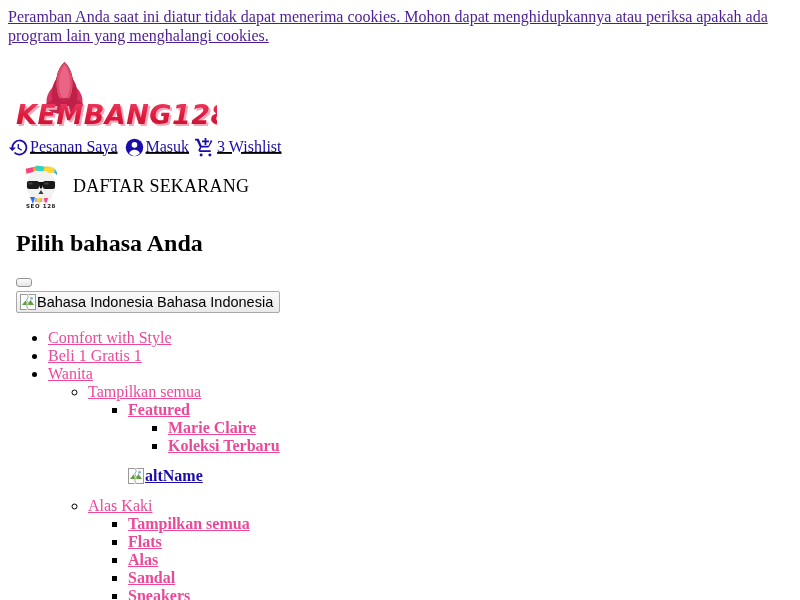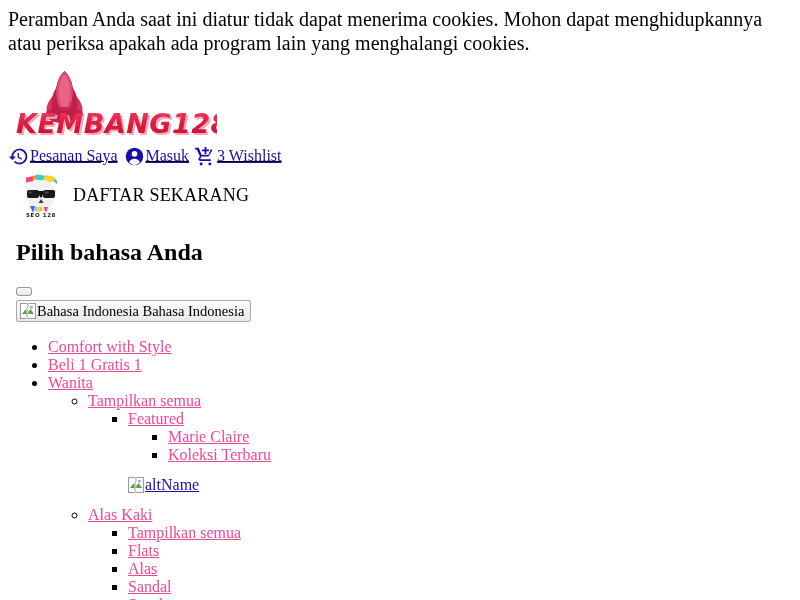--- a/index.html
+++ b/index.html
@@ -14,25 +14,26 @@
     font-family: "Liberation Serif", "DejaVu Serif", serif;
     font-size: 16px;
     line-height: 1.18;
     color: #000000;
   }
   .page { padding: 8px; }
 
   
   .cookie-notice {
     font-family: "Liberation Serif", "DejaVu Serif", serif;
-    font-size: 20px;
+    font-size: 16px;
     line-height: 1.18;
-    color: #000000;
+    color: #4c1d95;
     margin: 0 0 2px 0;
     max-width: 772px;
+    text-decoration: underline;
   }
 
   
   .logo-block {
     margin: 6px 0 0 0;
     padding-left: 4px;
   }
   .logo-link { display: inline-block; text-decoration: none; }
   .logo-svg { display: block; }
 
@@ -113,21 +114,21 @@
     font-size: 0;
     cursor: pointer;
   }
   .lang-btn {
     display: block;
     margin: 0 0 3px 0;
     padding: 1px 6px 1px 3px;
     border: 1px solid #a9a9a9;
     border-radius: 2px;
     background: linear-gradient(#fbfbfb, #e9e9e9);
-    font-family: Liberation Serif, serif;
+    font-family: Liberation Sans, sans-serif;
     font-size: 14.5px;
     line-height: 18px;
     color: #000;
     cursor: pointer;
     white-space: nowrap;
     text-align: left;
   }
   .broken-img {
     display: inline-block;
     vertical-align: -3px;
@@ -144,20 +145,21 @@
     list-style-type: disc;
   }
   ul.menu ul {
     margin: 0;
     padding-left: 40px;
     list-style-type: circle;
   }
   ul.menu ul ul {
     padding-left: 40px;
     list-style-type: square;
+    font-weight: bold;
   }
   ul.menu ul ul ul {
     padding-left: 40px;
     list-style-type: square;
   }
   ul.menu li {
     margin: 0;
     padding: 0;
     line-height: 18px;
   }

